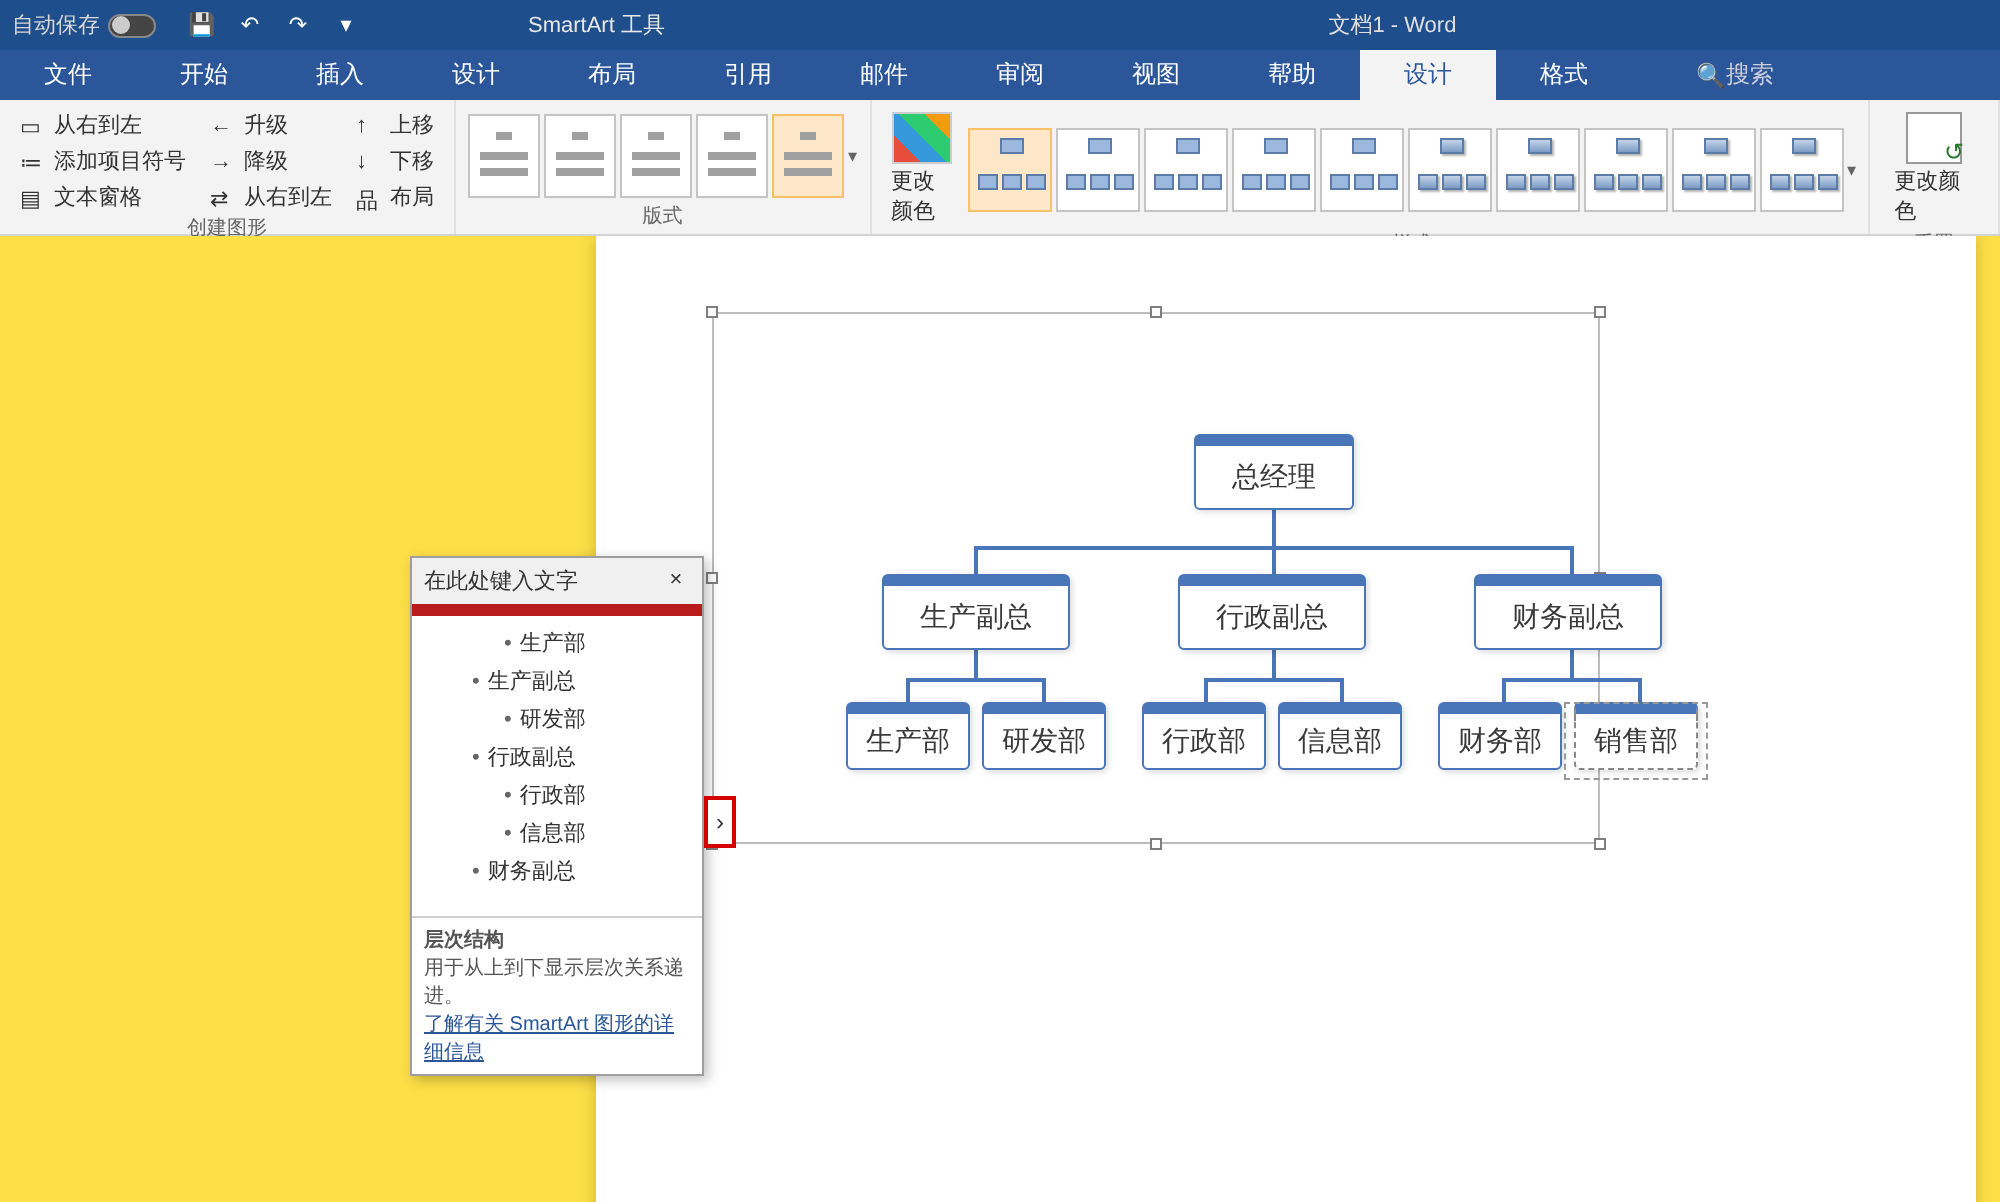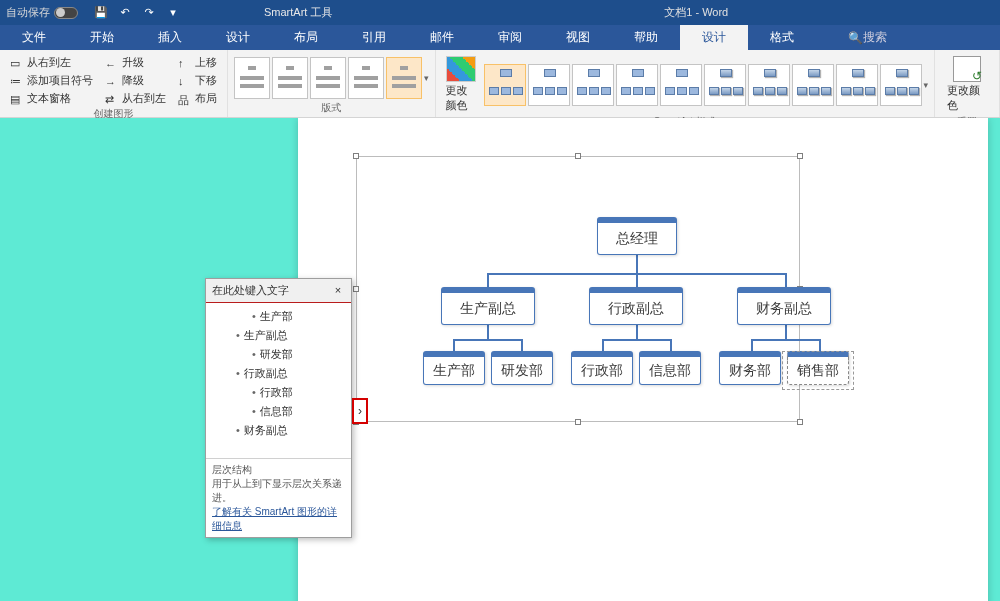--- a/index.html
+++ b/index.html
@@ -36,29 +36,29 @@
 .style-thumb.sel{border-color:#f8c168;background:#fde7c8}
 .style-thumb .blk{position:absolute;background:#9cb8de;border:1px solid #5b7ca8}
 .style-thumb .b1{top:4px;left:15px;width:12px;height:8px}
 .style-thumb .b2{bottom:10px;left:4px;width:10px;height:8px}
 .style-thumb .b3{bottom:10px;left:16px;width:10px;height:8px}
 .style-thumb .b4{bottom:10px;left:28px;width:10px;height:8px}
 .style-thumb.s3d .blk{background:linear-gradient(#c3d4e8,#7c9bc4);box-shadow:1px 1px 1px rgba(0,0,0,.3)}
 .reset-btn{display:flex;flex-direction:column;align-items:center;padding:2px 6px;cursor:pointer;gap:1px}
 .reset-ic{width:28px;height:26px;border:1px solid #999;background:#fff;position:relative}
 .reset-ic::after{content:"↺";position:absolute;right:-2px;bottom:-2px;color:#2b7a2b;font-size:12px}
-.canvas{position:absolute;top:118px;left:0;right:0;bottom:0;background:#5eead4;overflow:hidden}
+.canvas{position:absolute;top:118px;left:0;right:0;bottom:0;background:#fde047;overflow:hidden}
 .page{position:absolute;left:298px;top:0;width:690px;height:580px;background:#fff;box-shadow:0 0 8px rgba(0,0,0,.2)}
 .smartart-frame{position:absolute;left:58px;top:38px;width:444px;height:266px;border:1px solid #bcbcbc}
 .handle{width:6px;height:6px;background:#fff;border:1px solid #7f7f7f;position:absolute}
 .h-tl{left:-4px;top:-4px}.h-tr{right:-4px;top:-4px}.h-bl{left:-4px;bottom:-4px}.h-br{right:-4px;bottom:-4px}
 .h-tm{left:50%;top:-4px;margin-left:-3px}.h-bm{left:50%;bottom:-4px;margin-left:-3px}
 .h-ml{left:-4px;top:50%;margin-top:-3px}.h-mr{right:-4px;top:50%;margin-top:-3px}
 .text-pane{position:absolute;left:205px;top:160px;width:147px;height:260px;background:#fff;border:1px solid #9e9e9e;box-shadow:2px 2px 6px rgba(0,0,0,.25);display:flex;flex-direction:column;font-size:11px}
-.tp-header{background:#f0f0f0;padding:4px 6px;border-bottom:1px solid #b91c1c;display:flex;justify-content:space-between;align-items:center}
+.tp-header{background:#f0f0f0;padding:4px 6px;border-bottom:6px solid #b91c1c;display:flex;justify-content:space-between;align-items:center}
 .tp-close{cursor:pointer;width:14px;height:14px;text-align:center;line-height:12px}
 .tp-body{flex:1;overflow:auto;padding:4px 2px}
 .tp-item{padding:2px 4px 2px 8px;cursor:text;white-space:nowrap}
 .tp-item .bul{color:#666;margin-right:4px}
 .tp-l1{padding-left:12px}.tp-l2{padding-left:28px}.tp-l3{padding-left:44px}
 .tp-footer{border-top:1px solid #d0d0d0;padding:4px 6px;font-size:10px;color:#555}
 .tp-footer .link{color:#2b579a;text-decoration:underline;cursor:pointer}
 .collapse-btn{position:absolute;left:352px;top:280px;width:16px;height:26px;border:2px solid #d40000;background:#fff;display:flex;align-items:center;justify-content:center;cursor:pointer;z-index:5}
 .org{position:absolute;left:60px;top:50px;width:440px;height:250px}
 .node{position:absolute;background:#fff;border:1px solid #4876b8;border-top:6px solid #4876b8;border-radius:3px;display:flex;align-items:center;justify-content:center;font-size:14px;color:#3a3a3a;box-shadow:1px 1px 3px rgba(0,0,0,.15)}
@@ -315,18 +315,18 @@
     <div class="tp-body" id="tp-body">
         <div class="tp-item tp-l3"><span class="bul">•</span>生产部</div>
         <div class="tp-item tp-l2"><span class="bul">•</span>生产副总</div>
         <div class="tp-item tp-l3"><span class="bul">•</span>研发部</div>
         <div class="tp-item tp-l2"><span class="bul">•</span>行政副总</div>
         <div class="tp-item tp-l3"><span class="bul">•</span>行政部</div>
         <div class="tp-item tp-l3"><span class="bul">•</span>信息部</div>
         <div class="tp-item tp-l2"><span class="bul">•</span>财务副总</div>
       </div>
     <div class="tp-footer">
-      <div style="font-weight:normal">层次结构</div>
+      <div style="font-weight:bold">层次结构</div>
       <div>用于从上到下显示层次关系递进。</div>
       <div class="link">了解有关 SmartArt 图形的详细信息</div>
     </div>
   </div>
 </div>
 
 </body></html>

